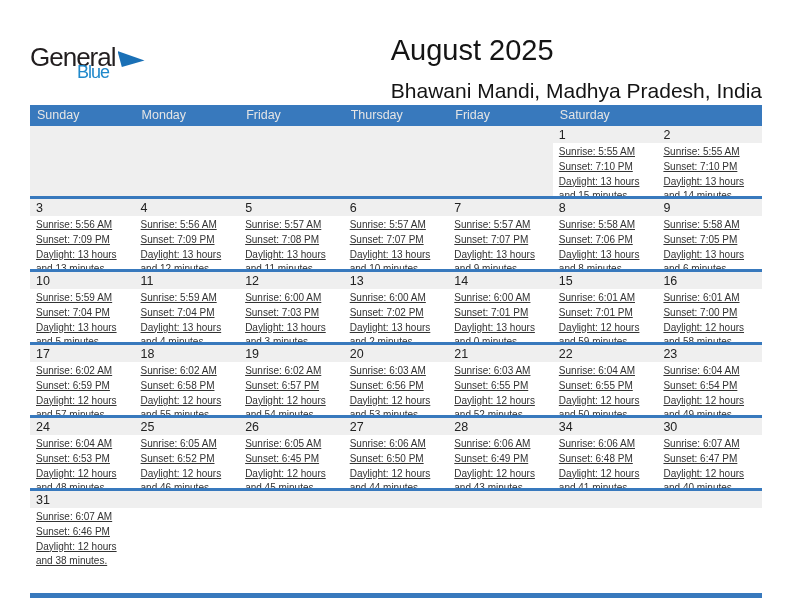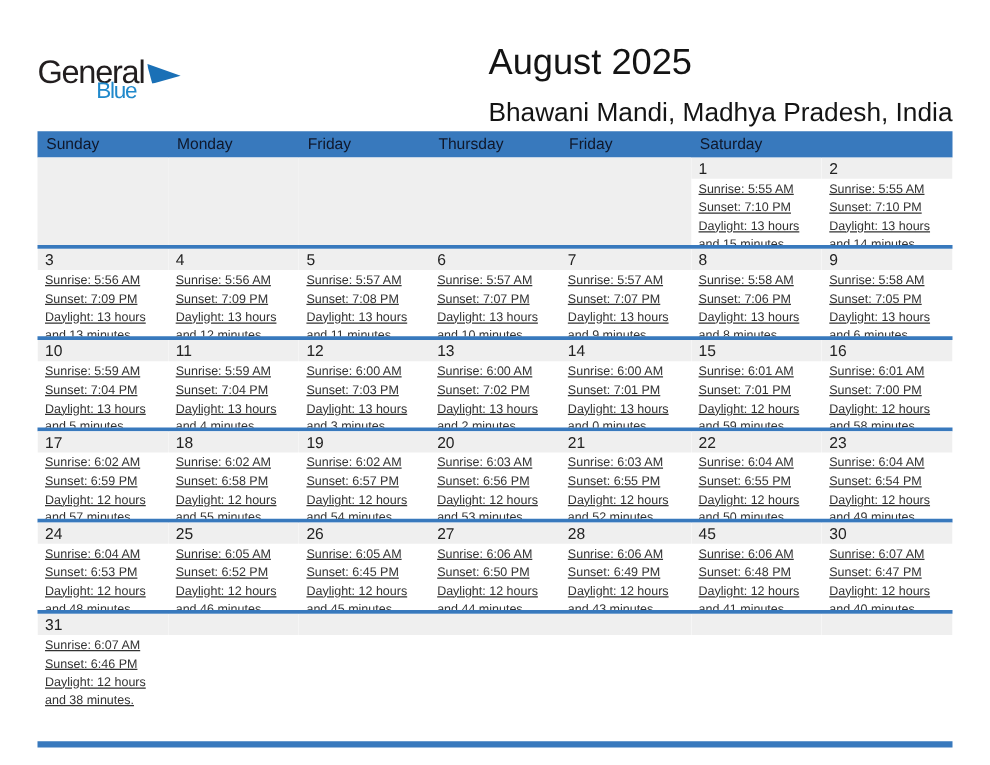--- a/index.html
+++ b/index.html
@@ -15,21 +15,21 @@
   .logo-blue{font-size:18px;color:#2089cb;letter-spacing:-1px;margin-top:-7px;padding-left:47px;}
 
   
   .titles{position:absolute;right:30px;top:34px;color:#141414;}
   .month-title{font-size:29px;}
   .location{font-size:21px;margin-top:12px;}
 
   
   .calendar{position:absolute;left:30px;top:105px;width:732px;}
   .weekday-row{display:grid;grid-template-columns:repeat(7,1fr);background:#3879bd;height:21px;}
-  .wd{color:#0f172a;font-size:12.5px;line-height:21px;padding-left:7px;overflow:hidden;}
+  .wd{color:#e5e5e5;font-size:12.5px;line-height:21px;padding-left:7px;overflow:hidden;}
 
   .week{display:grid;grid-template-columns:repeat(7,1fr);height:70px;border-bottom:3px solid #3879bd;}
   .week.last{height:78px;border-bottom:none;}
   .cell{overflow:hidden;}
   .cell.empty.full{background:#efefef;}
   .num{height:17px;background:#efefef;font-size:12.5px;color:#222;
        padding:2px 0 0 6px;box-sizing:border-box;}
   .details{font-size:10px;line-height:14.8px;color:#333;padding:2px 4px 0 6px;text-decoration:underline;}
 
   .footer-bar{position:absolute;left:30px;top:593px;width:732px;height:5px;background:#3879bd;}
@@ -321,21 +321,21 @@
           <div class="cell day">
             <div class="num">28</div>
             <div class="details">
               <div>Sunrise: 6:06 AM</div>
               <div>Sunset: 6:49 PM</div>
               <div>Daylight: 12 hours</div>
               <div>and 43 minutes.</div>
             </div>
           </div>
           <div class="cell day">
-            <div class="num">45</div>
+            <div class="num">34</div>
             <div class="details">
               <div>Sunrise: 6:06 AM</div>
               <div>Sunset: 6:48 PM</div>
               <div>Daylight: 12 hours</div>
               <div>and 41 minutes.</div>
             </div>
           </div>
           <div class="cell day">
             <div class="num">30</div>
             <div class="details">

